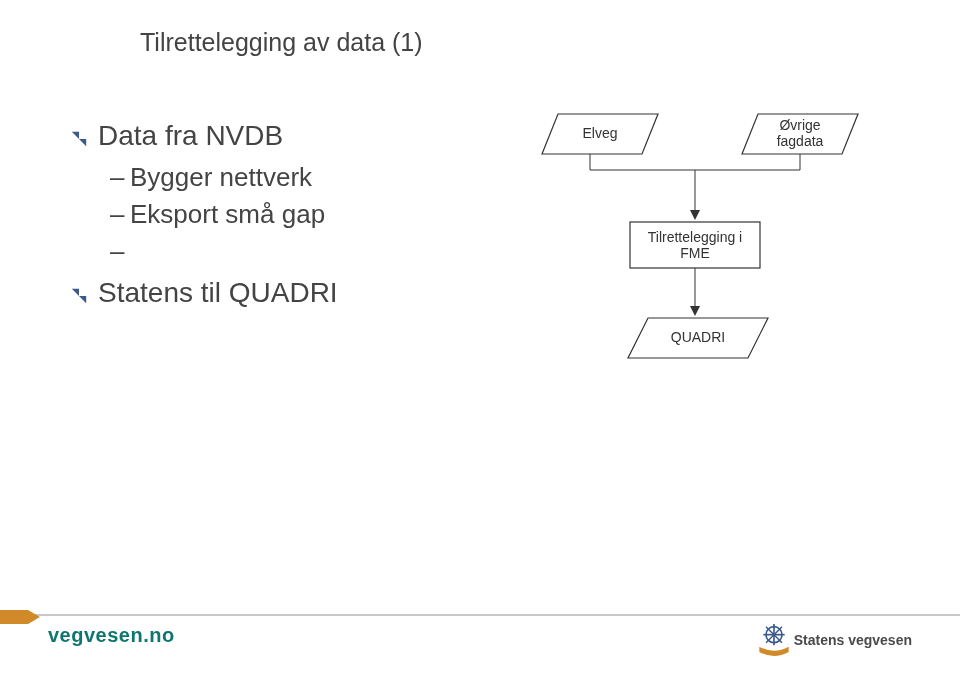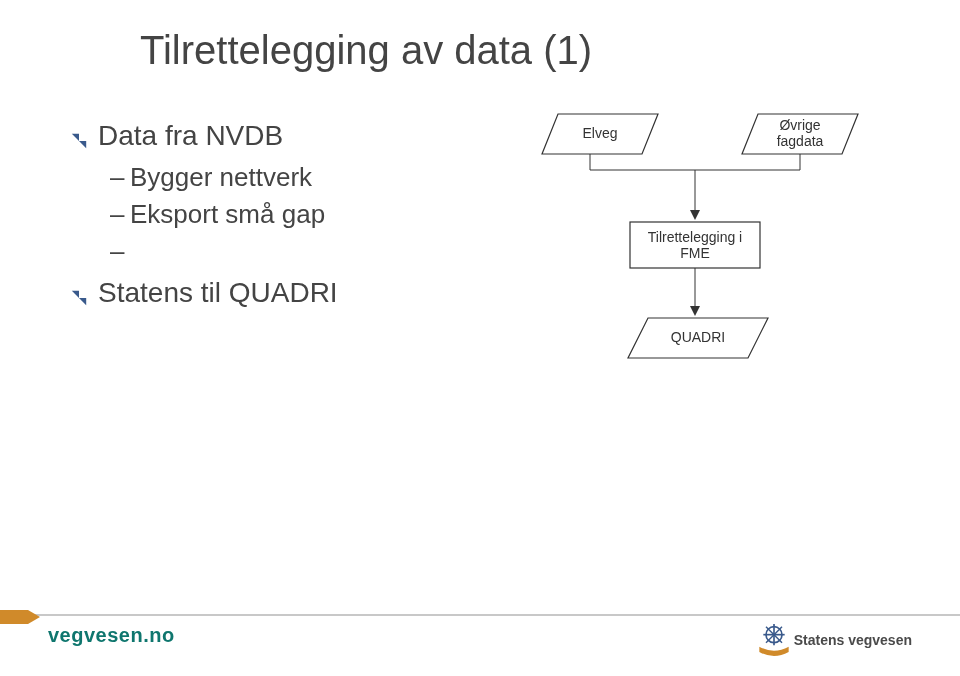--- a/index.html
+++ b/index.html
@@ -13,33 +13,33 @@
     }
     .slide {
       width: 100%;
       height: 100%;
       position: relative;
     }
     .title {
       position: absolute;
       top: 28px;
       left: 140px;
-      font-size: 40px;
+      font-size: 25px;
       color: #444;
       font-weight: 400;
     }
     .content {
       position: absolute;
       top: 110px;
       left: 70px;
       width: 420px;
     }
     .bullet-l1 {
       display: flex;
-      align-items: center;
+      align-items: flex-start;
       margin: 10px 0;
       font-size: 28px;
       color: #444;
     }
     .bullet-l1 .arrow-icon {
       width: 18px;
       height: 18px;
       flex-shrink: 0;
       margin-right: 10px;
       margin-top: 10px;

